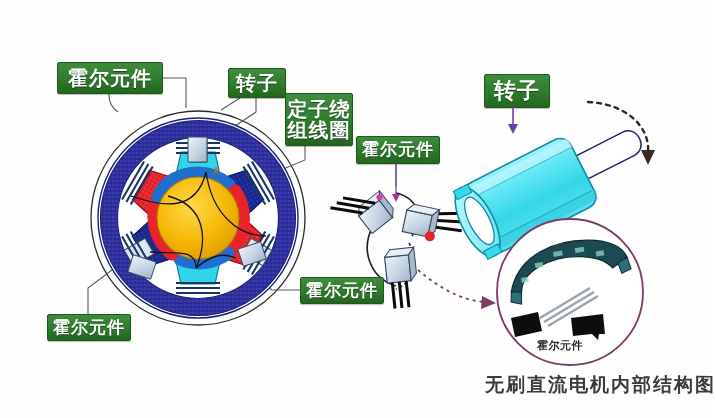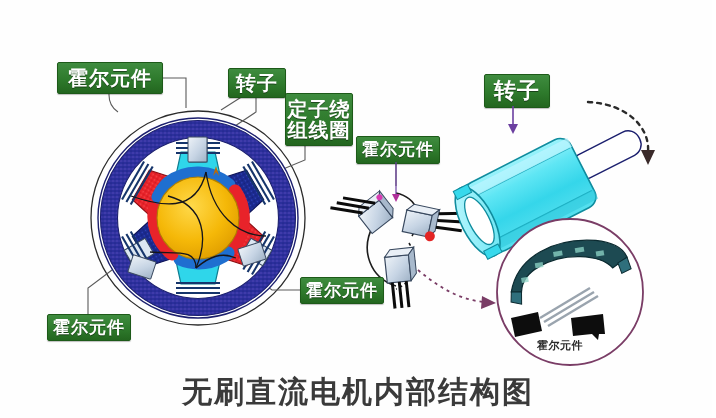--- a/index.html
+++ b/index.html
@@ -24,22 +24,22 @@
   #tag-stator{left:285px; top:93px;  width:66px; height:51px;font-size:20px;}
   #tag-hall-mid{left:356px;top:136px; width:82px; height:26px;font-size:17px;}
   #tag-hall-bot{left:300px;top:277px; width:82px; height:25px;font-size:17px;}
   #tag-hall-bl{left:47px;  top:314px; width:82px; height:25px;font-size:17px;}
   #tag-rotor-out{left:484px;top:74px; width:64px; height:32px;font-size:22px;}
 
   
   #inset-caption{position:absolute;left:520px;top:338px;width:80px;
       font-size:11px;color:#2a2a2a;font-weight:bold;text-align:center;
       letter-spacing:.5px;}
-  #figure-title{position:absolute;left:0;top:372px;width:716px;text-align:center;
-      font-size:30px;font-weight:bold;color:#3a3a3a;letter-spacing:2px;}
+  #figure-title{position:absolute;left:0;top:372px;width:716px;text-align:right;
+      font-size:19px;font-weight:bold;color:#3a3a3a;letter-spacing:2px;}
 </style>
 </head>
 <body>
 
 <div id="stage">
 
   <svg class="layer" viewBox="0 0 716 418" xmlns="http://www.w3.org/2000/svg">
     <defs>
       <radialGradient id="rotorGrad" cx="42%" cy="36%" r="68%">
         <stop offset="0%" stop-color="#ffd94a"></stop>

